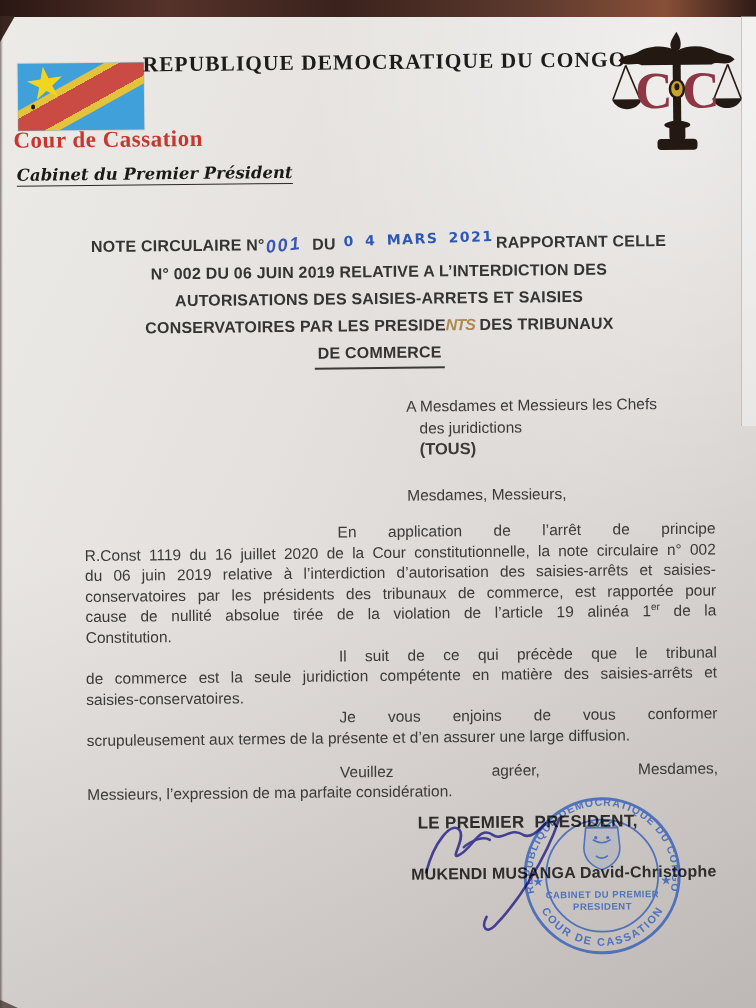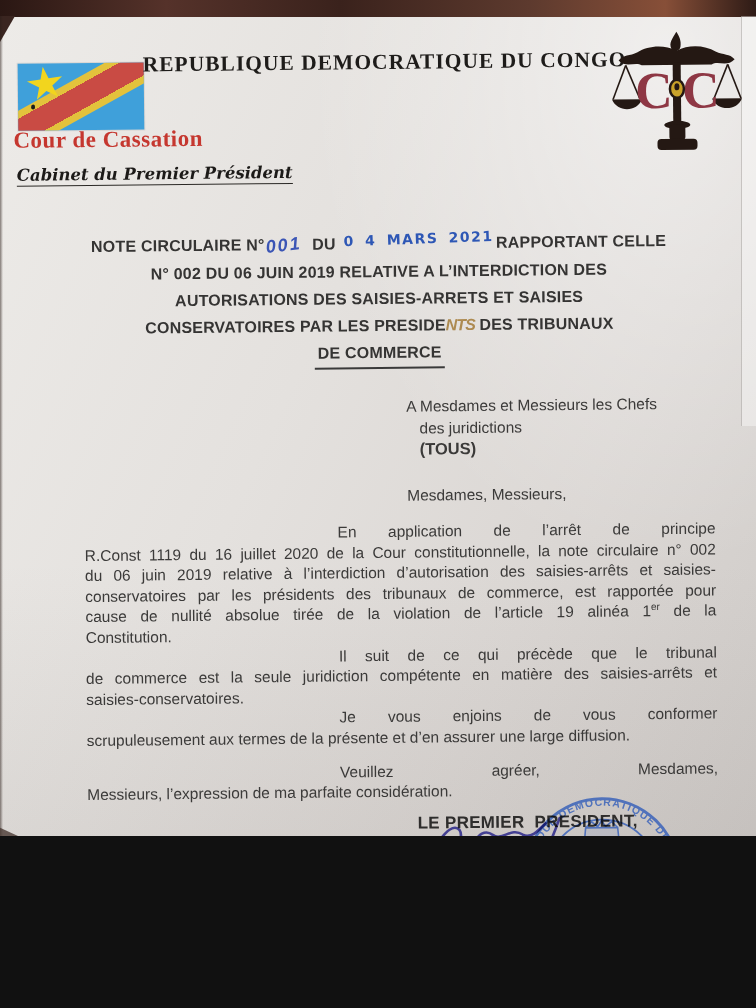--- a/index.html
+++ b/index.html
@@ -1,16 +1,16 @@
 <!DOCTYPE html>
 <html><head>
 <meta charset="utf-8">
 <style>
   html,body{margin:0;padding:0;background:#111;}
-  .page{position:relative;width:756px;height:836px;overflow:hidden;
+  .page{position:relative;width:756px;height:1008px;overflow:hidden;
         font-family:"Liberation Sans",sans-serif;background:#d9d6d3;}
   
   .wood{position:absolute;left:0;top:0;width:756px;height:17px;
         background:linear-gradient(90deg,#2a1713,#55322a 22%,#3a221c 45%,#5d3a2e 70%,#874f38 88%,#2e1b16);}
   .paper{position:absolute;left:0;top:16px;width:756px;height:992px;
         background:
           radial-gradient(ellipse at 88% 4%, rgba(255,255,255,.55), rgba(255,255,255,0) 38%),
           linear-gradient(to bottom, rgba(0,0,0,0) 55%, rgba(92,82,78,.14) 100%),
           linear-gradient(115deg,#edebe8 0%,#e4e1de 38%,#dbd7d4 66%,#cdc9c6 100%);}
   .corner-cut{position:absolute;left:0;top:16px;width:15px;height:26px;

